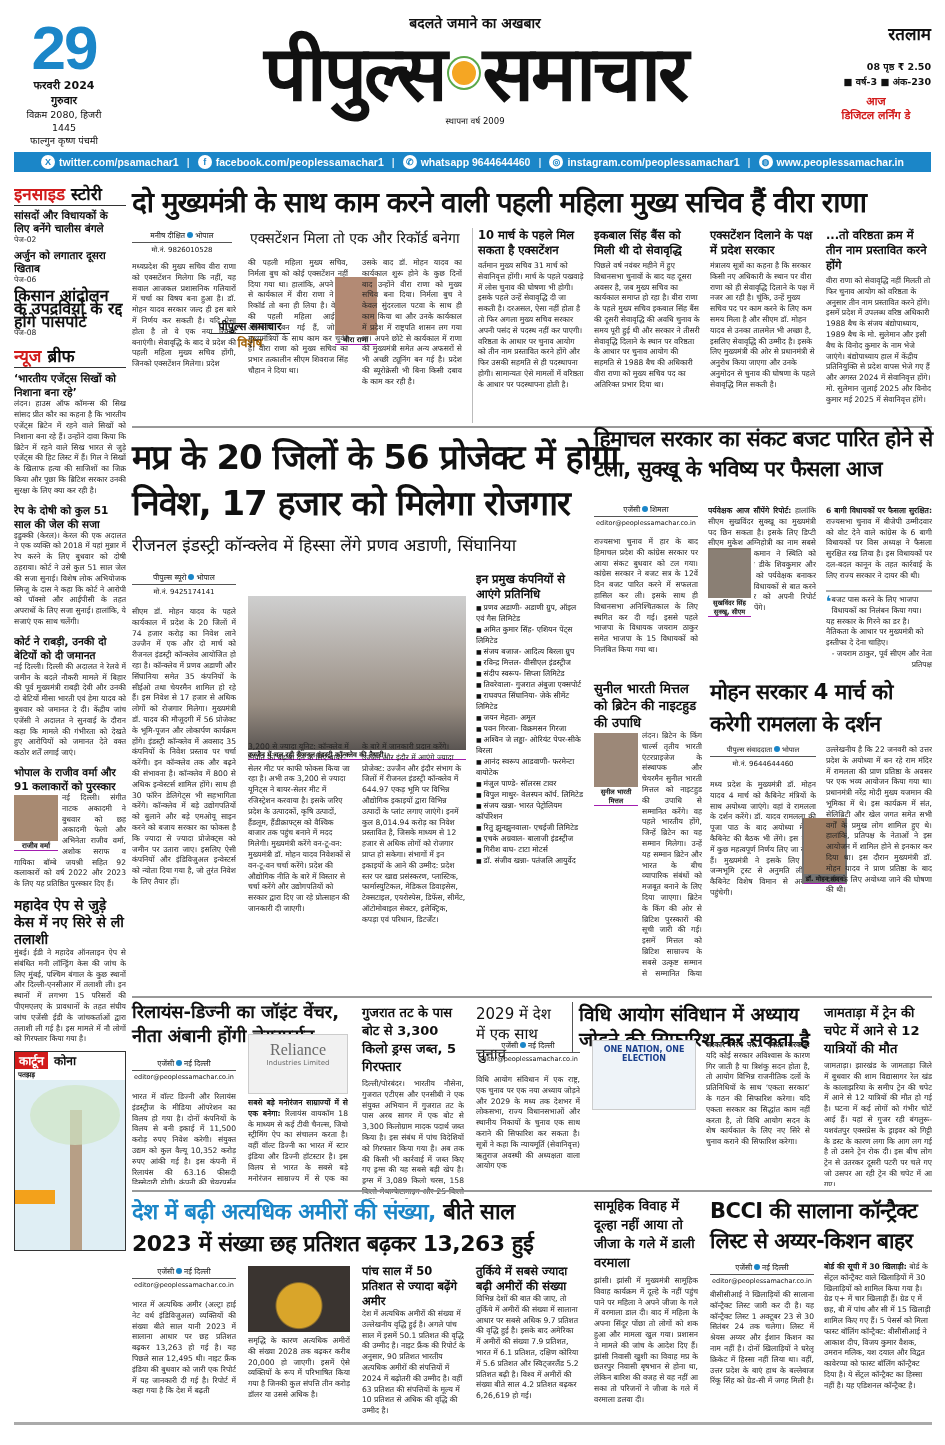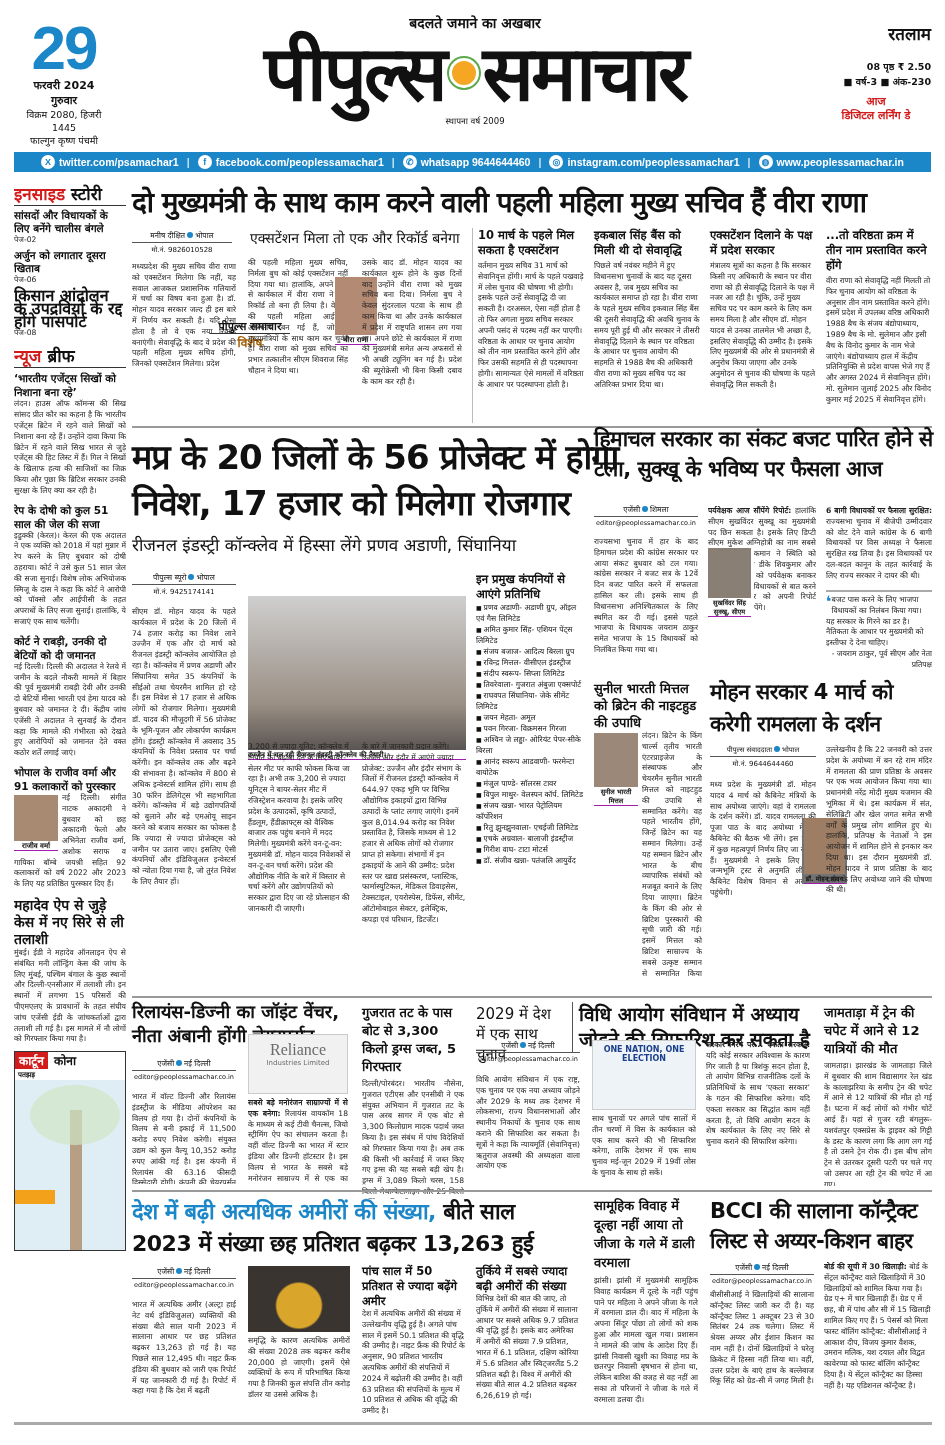--- a/index.html
+++ b/index.html
@@ -284,21 +284,20 @@
 <div class="abs" style="left:476px;top:1004px;width:88px;font-size:15px;line-height:20px">2029 में देश में एक साथ चुनाव</div>
 <div class="abs hd" style="left:572px;top:1002px;width:238px;font-size:19px;line-height:25px;border-left:1px solid #555;padding-left:6px">विधि आयोग संविधान में अध्याय जोड़ने की सिफारिश कर सकता है</div>
 <div class="abs" style="left:476px;top:1040px;width:104px">
  <div class="by"><span>एजेंसी</span><span class="dot"></span><span>नई दिल्ली</span></div>
  <div class="mo" style="font-size:6.5px">editor@peoplessamachar.co.in</div>
 </div>
 <div class="abs col" style="left:476px;top:1075px;width:104px;height:110px;overflow:hidden">विधि आयोग संविधान में एक राष्ट्र, एक चुनाव पर एक नया अध्याय जोड़ने और 2029 के मध्य तक देशभर में लोकसभा, राज्य विधानसभाओं और स्थानीय निकायों के चुनाव एक साथ कराने की सिफारिश कर सकता है। सूत्रों ने कहा कि न्यायमूर्ति (सेवानिवृत्त) ऋतुराज अवस्थी की अध्यक्षता वाला आयोग एक</div>
 <div class="abs" style="left:592px;top:1040px;width:104px;height:70px;background:#eef3f8;border:1px solid #ccc">
       <div style="color:#1a3f8c;font-weight:900;font-size:8px;text-align:center;margin-top:4px">ONE NATION, ONE ELECTION</div>
     </div>
-<div class="abs col" style="left:592px;top:1114px;width:104px;height:70px;overflow:hidden">साथ चुनावों पर अगले पांच सालों में तीन चरणों में विस के कार्यकाल को एक साथ करने की भी सिफारिश करेगा, ताकि देशभर में एक साथ चुनाव मई-जून 2029 में 19वीं लोस के चुनाव के साथ हो सकें।</div>
 <div class="abs col" style="left:706px;top:1040px;width:104px;height:145px;overflow:hidden"><b>सरकार गिरने पर... एकता सरकार:</b> <span>यदि कोई सरकार अविश्वास के कारण गिर जाती है या त्रिशंकु सदन होता है, तो आयोग विभिन्न राजनीतिक दलों के प्रतिनिधियों के साथ ‘एकता सरकार’ के गठन की सिफारिश करेगा। यदि एकता सरकार का सिद्धांत काम नहीं करता है, तो विधि आयोग सदन के शेष कार्यकाल के लिए नए सिरे से चुनाव कराने की सिफारिश करेगा।</span></div>
 
 <div class="abs" style="left:824px;top:1004px;width:108px">
  <div class="small-h" style="font-size:13px;line-height:18px">जामताड़ा में ट्रेन की चपेट में आने से 12 यात्रियों की मौत</div>
  <div class="col" style="height:125px;overflow:hidden;margin-top:3px">जामताड़ा। झारखंड के जामताड़ा जिले में बुधवार की शाम विद्यासागर रेल खंड के कालाझरिया के समीप ट्रेन की चपेट में आने से 12 यात्रियों की मौत हो गई है। घटना में कई लोगों को गंभीर चोटें आई हैं। यहां से गुजर रही बंगलुरू- यशवंतपुर एक्सप्रेस के ड्राइवर को गिट्टी के डस्ट के कारण लगा कि आग लग गई है तो उसने ट्रेन रोक दी। इस बीच लोग ट्रेन से उतरकर दूसरी पटरी पर चले गए जो उसपर आ रही ट्रेन की चपेट में आ गए।</div>
 </div>
 
 <div class="abs rule" style="left:132px;top:1190px;width:800px"></div>
 
 <div class="abs hd" style="left:132px;top:1196px;width:460px;font-size:22px;line-height:32px;white-space:nowrap;letter-spacing:-.5px">

